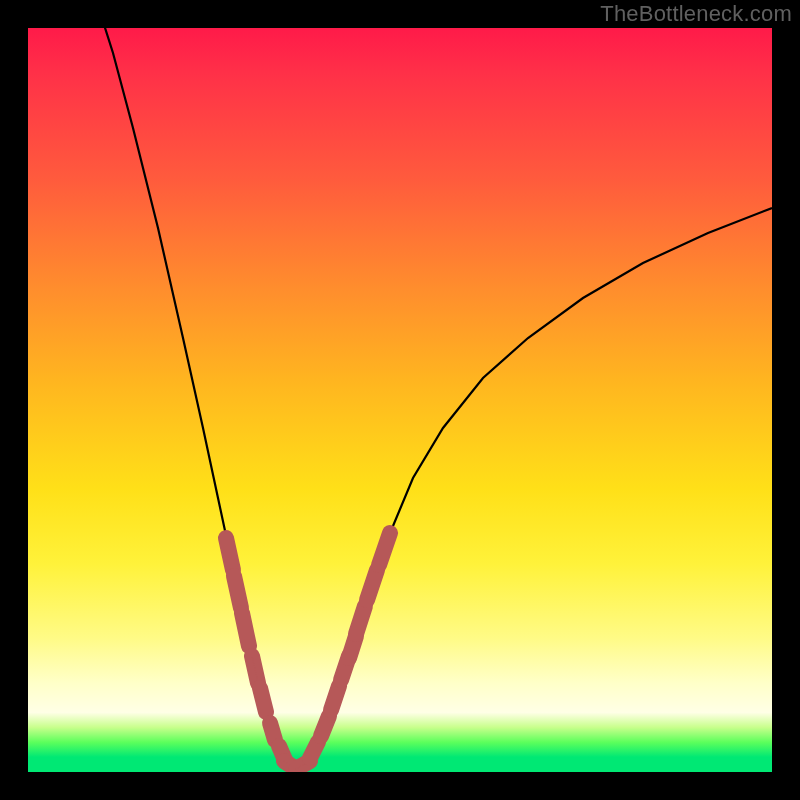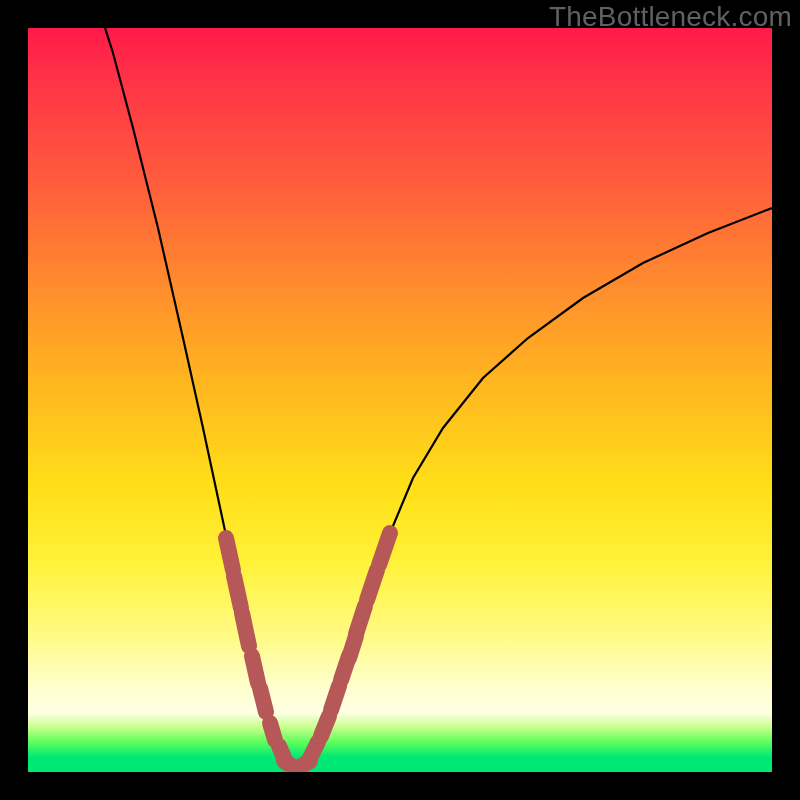--- a/index.html
+++ b/index.html
@@ -60,21 +60,21 @@
   .sausage {
     fill: #e57e7e;
     stroke: #b65858;
     stroke-width: 1;
   }
   .watermark {
     position: absolute;
     top: 1px;
     right: 8px;
     color: #606060;
-    font-size: 28px;
+    font-size: 22px;
     font-weight: 500;
     letter-spacing: 0.2px;
     margin-left: 39px;
   }
 </style>
 </head>
 <body>
 
 <div class="frame">
   <div class="plot-wrap">

